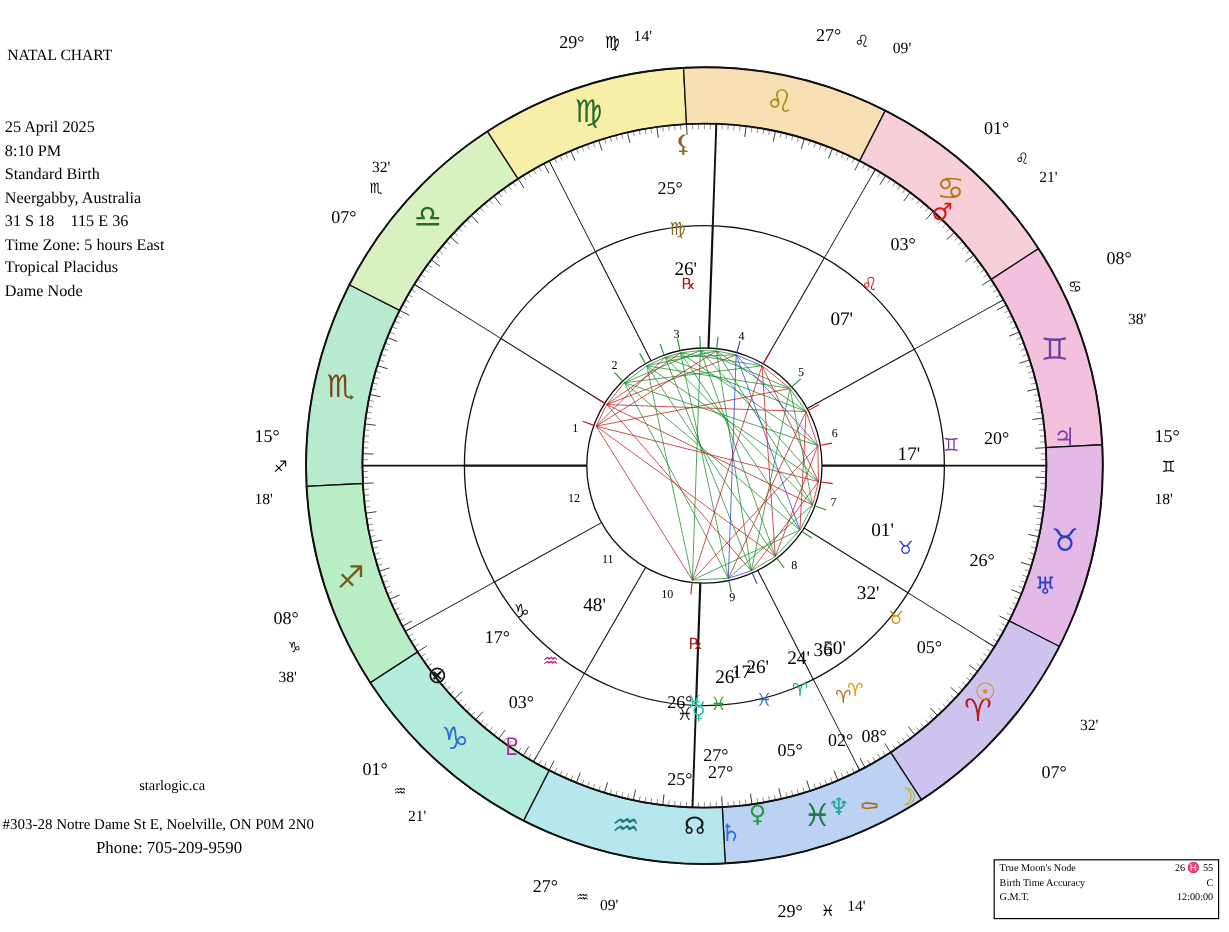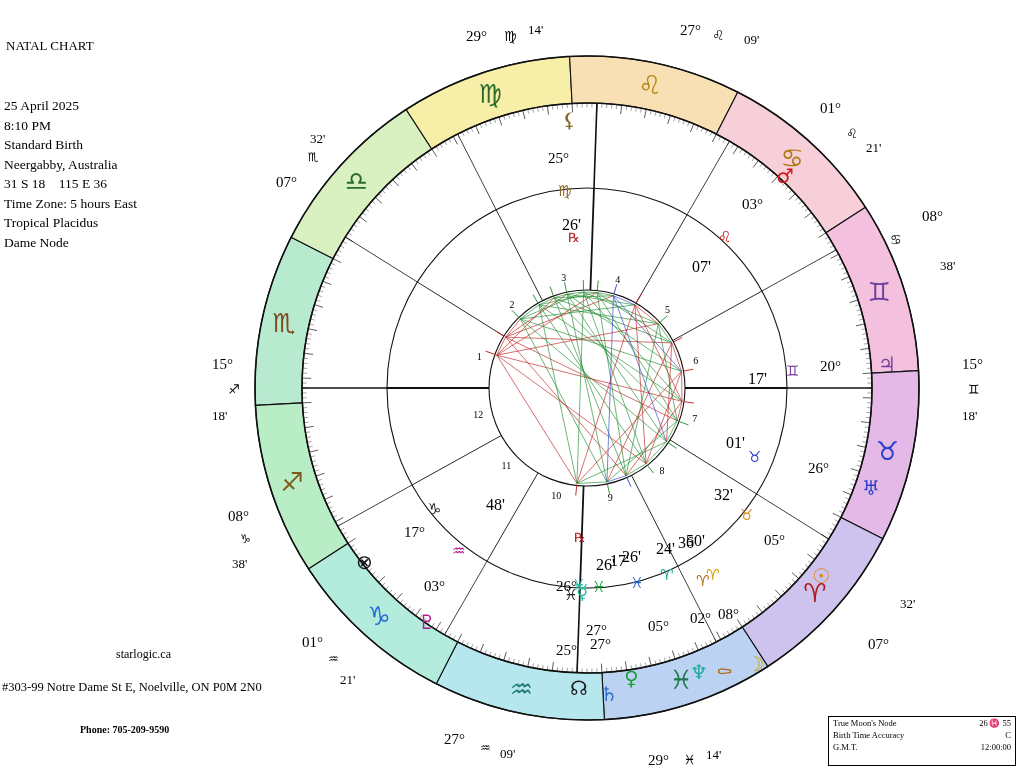--- a/index.html
+++ b/index.html
@@ -7,21 +7,21 @@
   #root{position:relative;width:1024px;height:777px;}
 
   .title{position:absolute;left:6px;top:4px;font-size:22px;font-weight:bold;font-family:"Liberation Serif",serif;letter-spacing:.2px;}
   .subtitle{position:absolute;left:6px;top:38px;font-size:13px;font-family:"Liberation Serif",serif;}
 
   .info{position:absolute;left:4px;top:96px;font-size:13.5px;line-height:19.5px;font-family:"Liberation Serif",serif;}
   .info div{white-space:pre;}
 
   .credit{position:absolute;left:116px;top:647px;font-size:12px;}
   .address{position:absolute;left:2px;top:680px;font-size:12.5px;}
-  .phone{position:absolute;left:80px;top:724px;font-size:10px;font-weight:bold;}
+  .phone{position:absolute;left:80px;top:700px;font-size:14px;}
 
   svg.wheel{position:absolute;left:0;top:0;width:1024px;height:777px;}
 
   .legend{position:absolute;left:828px;top:716px;width:186px;height:48px;border:1px solid #000;background:#fff;font-size:8.5px;font-family:"Liberation Serif",serif;}
   .legend .row{display:flex;justify-content:space-between;padding:1px 4px 0 4px;line-height:11px;}
   .legend .row .v{text-align:left;}
 
   
   .lbl{position:absolute;font-family:"Liberation Serif",serif;white-space:pre;}
   .deg{font-size:15px;}
@@ -674,21 +674,21 @@
       <div class="lbl min" style="left: 486px; top: 496px;">48'</div>
       <div class="lbl glyph" style="left: 562px; top: 108px; font-size: 20px; color: rgb(138, 106, 42);">⚸</div>
       <div class="lbl deg" style="left: 548px; top: 150px;">25°</div>
       <div class="lbl glyph" style="left: 558px; top: 182px; font-size: 15px; color: rgb(138, 106, 42);">♍</div>
       <div class="lbl min" style="left: 562px; top: 216px;">26'</div>
       <div class="lbl glyph" style="left: 568px; top: 230px; font-size: 13px; color: rgb(176, 26, 26);">℞</div>
       <div class="lbl glyph" style="left: 574px; top: 530px; font-size: 13px; color: rgb(176, 26, 26);">℞</div>
     </div>
 
   <div class="credit">starlogic.ca</div>
-  <div class="address">#303-99 Notre Dame St E, Noelville, ON P0M 2N0</div>
+  <div class="address">#303-28 Notre Dame St E, Noelville, ON P0M 2N0</div>
   <div class="phone">Phone: 705-209-9590</div>
 
   <div class="legend">
     <div class="row">
       <span>True Moon's Node</span>
       <span class="v">26 ♓ 55</span>
     </div>
     <div class="row">
       <span>Birth Time Accuracy</span>
       <span class="v">C</span>

